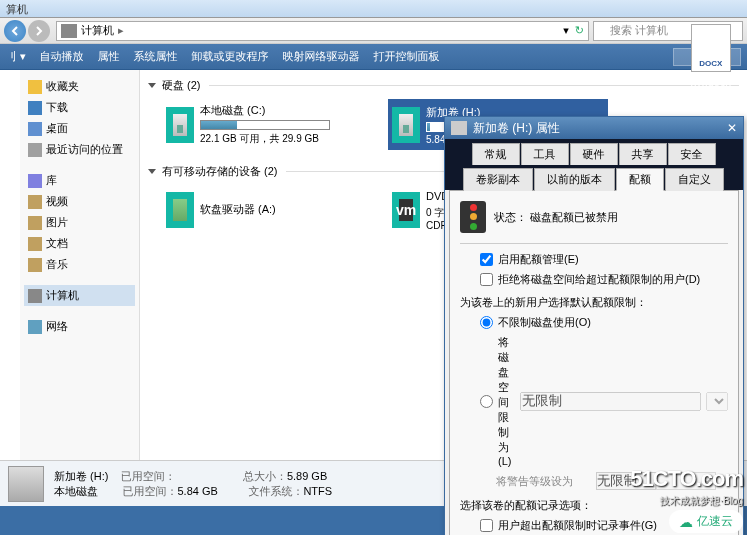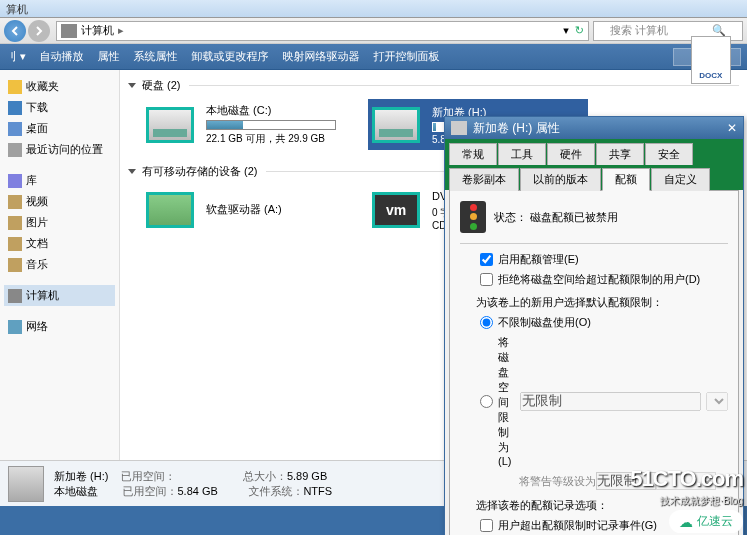--- a/index.html
+++ b/index.html
@@ -15,21 +15,21 @@
     .breadcrumb .arrow { margin: 0 4px; color: #666; }
     .search-box { width: 150px; background: #fff; border: 1px solid #aaa; height: 20px; display: flex; align-items: center; padding: 0 16px; color: #888; }
     
     .toolbar { background: linear-gradient(#4a7ab0, #3a6a9f); height: 26px; display: flex; align-items: center; padding: 0 6px; color: #fff; border-bottom: 1px solid #2a5a8f; }
     .toolbar span { margin-right: 14px; cursor: pointer; }
     .toolbar-right { margin-left: auto; display: flex; gap: 4px; }
     .toolbar-right .tb-btn { width: 20px; height: 18px; background: rgba(255,255,255,0.2); border: 1px solid rgba(255,255,255,0.3); }
     
     .explorer-body { display: flex; height: 390px; background: #fff; }
     
-    .sidebar { width: 120px; background: #f8f8f8; border-right: 1px solid #ddd; padding: 6px 4px; }
+    .sidebar { width: 120px; background: #f8f8f8; border-right: 1px solid #ddd; padding: 6px 4px; margin-left: 20px; }
     .side-item { display: flex; align-items: center; padding: 3px 4px; cursor: pointer; }
     .side-item.selected { background: #d0e0f0; }
     .side-item .ico { width: 14px; height: 14px; margin-right: 4px; flex-shrink: 0; }
     .side-header .ico { background: #f0c040; }
     .side-item.download .ico { background: #4080c0; }
     .side-item.desktop .ico { background: #6090d0; }
     .side-item.recent .ico { background: #a0a0a0; }
     .side-lib .ico { background: #8080e0; }
     .side-item.lib-sub .ico { background: #c0a060; }
     .side-computer .ico { background: #888; }
@@ -37,62 +37,62 @@
     .side-section { margin-top: 10px; }
     
     .main-panel { flex: 1; background: #fff; padding: 8px; overflow: hidden; }
     .section-header { display: flex; align-items: center; font-weight: normal; margin-bottom: 6px; }
     .section-header .tri { display: inline-block; width: 0; height: 0; border-left: 4px solid transparent; border-right: 4px solid transparent; border-top: 5px solid #555; margin-right: 6px; }
     .section-header .line { flex: 1; height: 1px; background: #ddd; margin-left: 8px; }
     
     .drives { display: flex; flex-wrap: wrap; gap: 6px; margin-bottom: 14px; margin-left: 14px; }
     .drive { display: flex; align-items: center; width: 220px; padding: 4px; cursor: pointer; }
     .drive.selected { background: #3060a0; color: #fff; }
-    .drive-icon-lg { width: 48px; height: 36px; background: linear-gradient(#eee, #bbb); border: 3px solid #14b8a6; margin-right: 12px; flex-shrink: 0; position: relative; }
+    .drive-icon-lg { width: 28px; height: 36px; background: linear-gradient(#eee, #bbb); border: 7px solid #14b8a6; margin-right: 6px; flex-shrink: 0; position: relative; }
     .drive-icon-lg.hdd::after { content: ""; position: absolute; bottom: 3px; left: 4px; right: 4px; height: 8px; background: #6a9; }
     .drive-icon-lg.vm { background: #333; color: #fff; display: flex; align-items: center; justify-content: center; font-size: 14px; font-weight: bold; }
     .drive-icon-lg.floppy { background: linear-gradient(#8c8, #6a6); }
     .drive-info { flex: 1; }
     .drive-name { margin-bottom: 2px; }
     .drive-bar { width: 130px; height: 10px; border: 1px solid #888; background: #fff; margin-bottom: 2px; }
     .drive-bar-fill { height: 100%; background: linear-gradient(#6ac, #48a); }
     .drive.selected .drive-bar { border-color: #fff; }
     .drive-text { font-size: 10px; }
     
     .status-panel { height: 46px; background: #f0f4f8; border-top: 1px solid #ccc; display: flex; align-items: center; padding: 4px 8px; }
     .status-icon { width: 36px; height: 36px; background: linear-gradient(#ddd, #aaa); border: 1px solid #999; margin-right: 10px; }
     .status-text { font-size: 11px; line-height: 15px; }
     .status-label { color: #666; }
     
     
     .prop-dialog { position: absolute; left: 444px; top: 116px; width: 300px; background: #f0f0f0; border: 1px solid #3a6a9f; box-shadow: 2px 2px 6px rgba(0,0,0,0.3); }
     .prop-title { background: linear-gradient(#6090c0, #3a6a9f); color: #fff; height: 22px; display: flex; align-items: center; padding: 0 6px; font-size: 12px; }
     .prop-title .drive-mini { width: 16px; height: 14px; background: #ccc; margin-right: 6px; }
     .prop-title .close { margin-left: auto; cursor: pointer; }
-    .prop-tabs { display: flex; flex-wrap: wrap; padding: 4px 4px 0 4px; background: #15803d; }
+    .prop-tabs { display: flex; flex-wrap: wrap; padding: 4px 4px 0 4px; background: #0f172a; justify-content: center; }
     .tab { padding: 3px 12px; border: 1px solid #aaa; border-bottom: none; background: #e8e8e8; margin-right: 1px; margin-bottom: -1px; cursor: pointer; font-size: 11px; }
     .tab.active { background: #f8f8f8; border-bottom: 1px solid #f8f8f8; }
     .prop-body { background: #f8f8f8; border: 1px solid #aaa; margin: 0 4px 4px 4px; padding: 10px; min-height: 340px; }
     .status-row { display: flex; align-items: center; margin-bottom: 10px; }
     .traffic-light { width: 26px; height: 32px; background: #333; border-radius: 3px; margin-right: 8px; padding: 2px; display: flex; flex-direction: column; justify-content: space-around; align-items: center; }
     .traffic-light .lt { width: 7px; height: 7px; border-radius: 4px; background: #555; }
     .traffic-light .lt.red { background: #e33; }
     .traffic-light .lt.yel { background: #ea3; }
     .traffic-light .lt.grn { background: #3a3; }
     .prop-body hr { border: none; border-top: 1px solid #ccc; margin: 8px 0; }
     .chk-row, .rad-row { margin: 5px 0 5px 20px; font-size: 11px; display: flex; align-items: center; }
     .chk-row input, .rad-row input { margin-right: 5px; }
-    .prop-body .section-label { margin: 8px 0 4px 16px; }
+    .prop-body .section-label { margin: 8px 0 4px 0; }
     .limit-row { display: flex; align-items: center; margin: 4px 0 4px 36px; font-size: 11px; color: #888; }
-    .limit-row .lbl { width: 100px; text-align: right; }
+    .limit-row .lbl { width: 100px; }
     .limit-row input[type=text] { width: 60px; border: 1px solid #ccc; background: #f4f4f4; height: 18px; }
     .limit-row select { width: 60px; border: 1px solid #ccc; background: #f4f4f4; height: 18px; }
     
     
-    .desktop-file { position: absolute; right: 16px; top: 36px; text-align: center; color: #fff; cursor: pointer; }
+    .desktop-file { position: absolute; right: 16px; top: 24px; text-align: center; color: #fff; cursor: pointer; }
     .desktop-file .doc-icon { width: 40px; height: 48px; background: #fff; border: 1px solid #aaa; margin: 0 auto 4px; display: flex; align-items: flex-end; justify-content: center; color: #2b579a; font-size: 8px; padding-bottom: 3px; font-weight: bold; }
     
     
     .watermark { position: absolute; right: 4px; bottom: 2px; display: flex; flex-direction: column; align-items: flex-end; gap: 2px; }
     .wm-51cto { color: #fff; font-size: 22px; font-weight: bold; text-shadow: 1px 1px 2px #000; font-family: Arial; letter-spacing: -1px; }
     .wm-sub { color: #ddd; font-size: 10px; text-shadow: 1px 1px 1px #000; }
     .wm-yisu { background: #fff; border-radius: 12px; padding: 3px 10px; color: #2a7; font-size: 12px; display: flex; align-items: center; gap: 4px; }
     .wm-yisu .cloud { font-size: 14px; }
   </style>
 </head>

